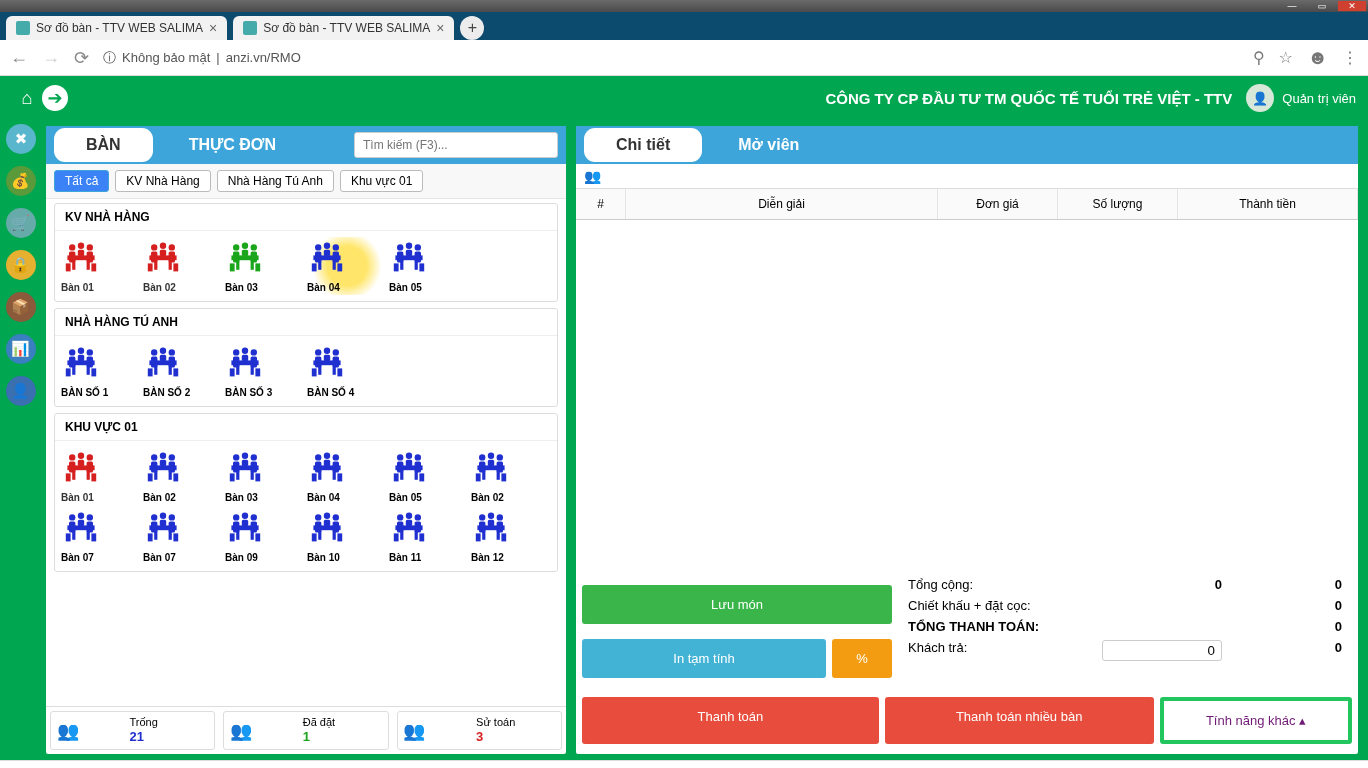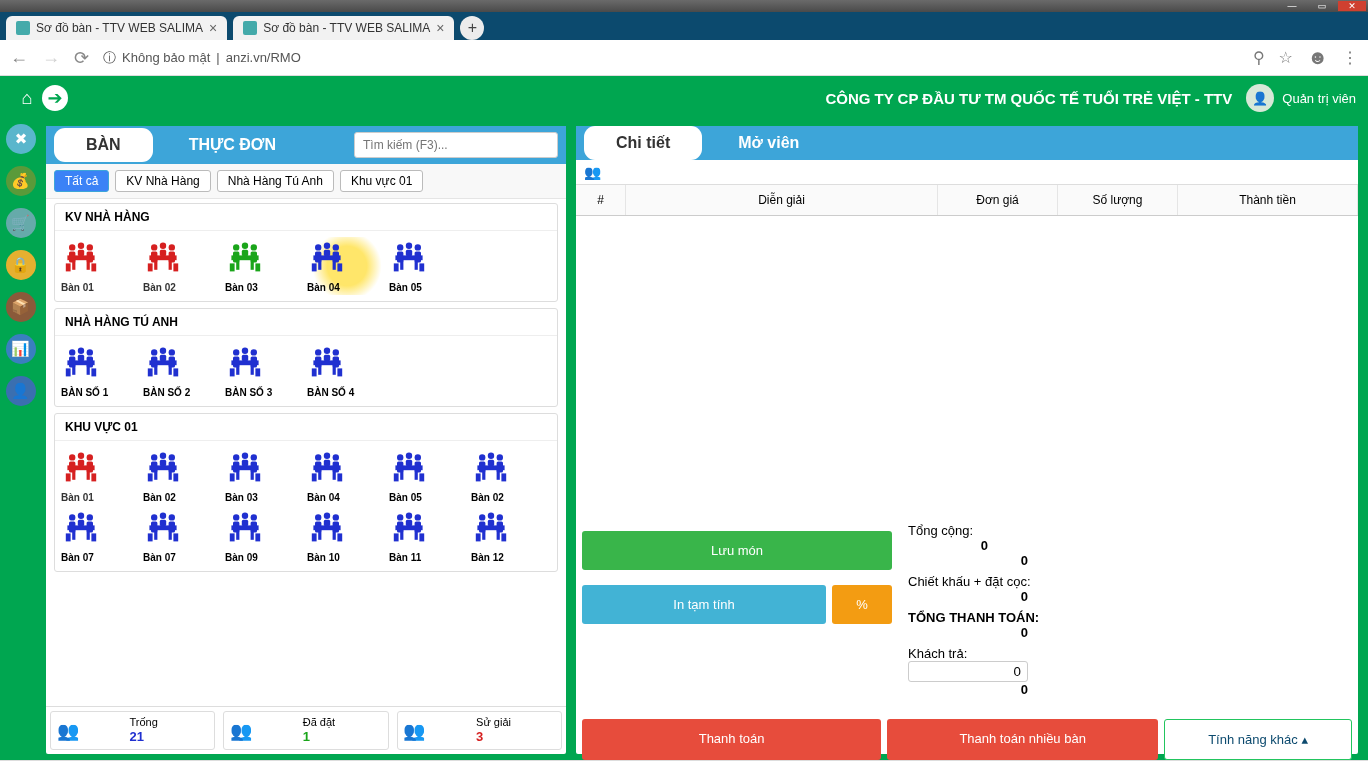--- a/index.html
+++ b/index.html
@@ -76,25 +76,25 @@
 
 .rtop { padding: 4px 8px; border-bottom: 1px solid #ddd; }
 .ricon-g { color: #d62020; font-size: 14px; }
 .order-table { flex: 1; }
 .oth { display: flex; border-bottom: 1px solid #ccc; background: #fafafa; }
 .oth div { padding: 8px 6px; font-size: 12px; text-align: center; border-right: 1px solid #e5e5e5; }
 .oth .c1{width:50px;} .oth .c2{flex:1;} .oth .c3{width:120px;} .oth .c4{width:120px;} .oth .c5{width:180px;}
 .order-body { height: 300px; }
 .arow { display: flex; gap: 6px; margin-bottom: 4px; margin-top: 15px; }
 .abtn { flex: 1; padding: 12px 8px; color: #fff; text-align: center; border-radius: 3px; font-size: 13px; cursor: pointer; }
-.b-green{background:#39b54a;} .b-blue{background:#42b3d5;} .b-orange{background:#f39c12;width:60px;flex:none;} .b-red{background:#e74c3c;} .b-grey{background:#fff;color:#0c4a6e;border:1px solid #22c55e;}
+.b-green{background:#39b54a;} .b-blue{background:#42b3d5;} .b-orange{background:#f39c12;width:60px;flex:none;} .b-red{background:#e74c3c;} .b-grey{background:#fff;color:#701a75;border:4px solid #22c55e;}
 
 
 .totals { padding: 4px 10px; font-size: 13px; }
-.trow { display: flex; justify-content: flex-end; padding: 3px 0; flex-direction: column; }
+.trow { display: flex; justify-content: flex-end; padding: 3px 0; }
 .trow .tl { flex: 1; }
 .trow .tv { width: 80px; text-align: right; font-weight: bold; }
 .trow .tv2 { width: 120px; text-align: right; font-weight: bold; }
 .trow input { width: 120px; text-align: right; border: 1px solid #ccc; border-radius: 3px; padding: 2px 6px; }
 .tbig { font-weight: bold; }
 
 .action-totals { display: flex; gap: 6px; padding: 0 6px; }
 .at-left { width: 310px; }
 .at-right { flex: 1; }
 
@@ -543,21 +543,21 @@
         <div class="legend-item l-green">
           <span class="licon">👥</span>
           <div class="ltxt">
               <div>Đã đặt</div>
               <div class="lnum">1</div>
             </div>
         </div>
         <div class="legend-item l-red">
           <span class="licon">👥</span>
           <div class="ltxt">
-              <div>Sử giải</div>
+              <div>Sử toán</div>
               <div class="lnum">3</div>
             </div>
         </div>
       </div>
     </div>
 
     <div class="panel panel-right">
       <div class="ptabs">
         <div class="ptab active">Chi tiết</div>
         <div class="ptab">Mở viên</div>

